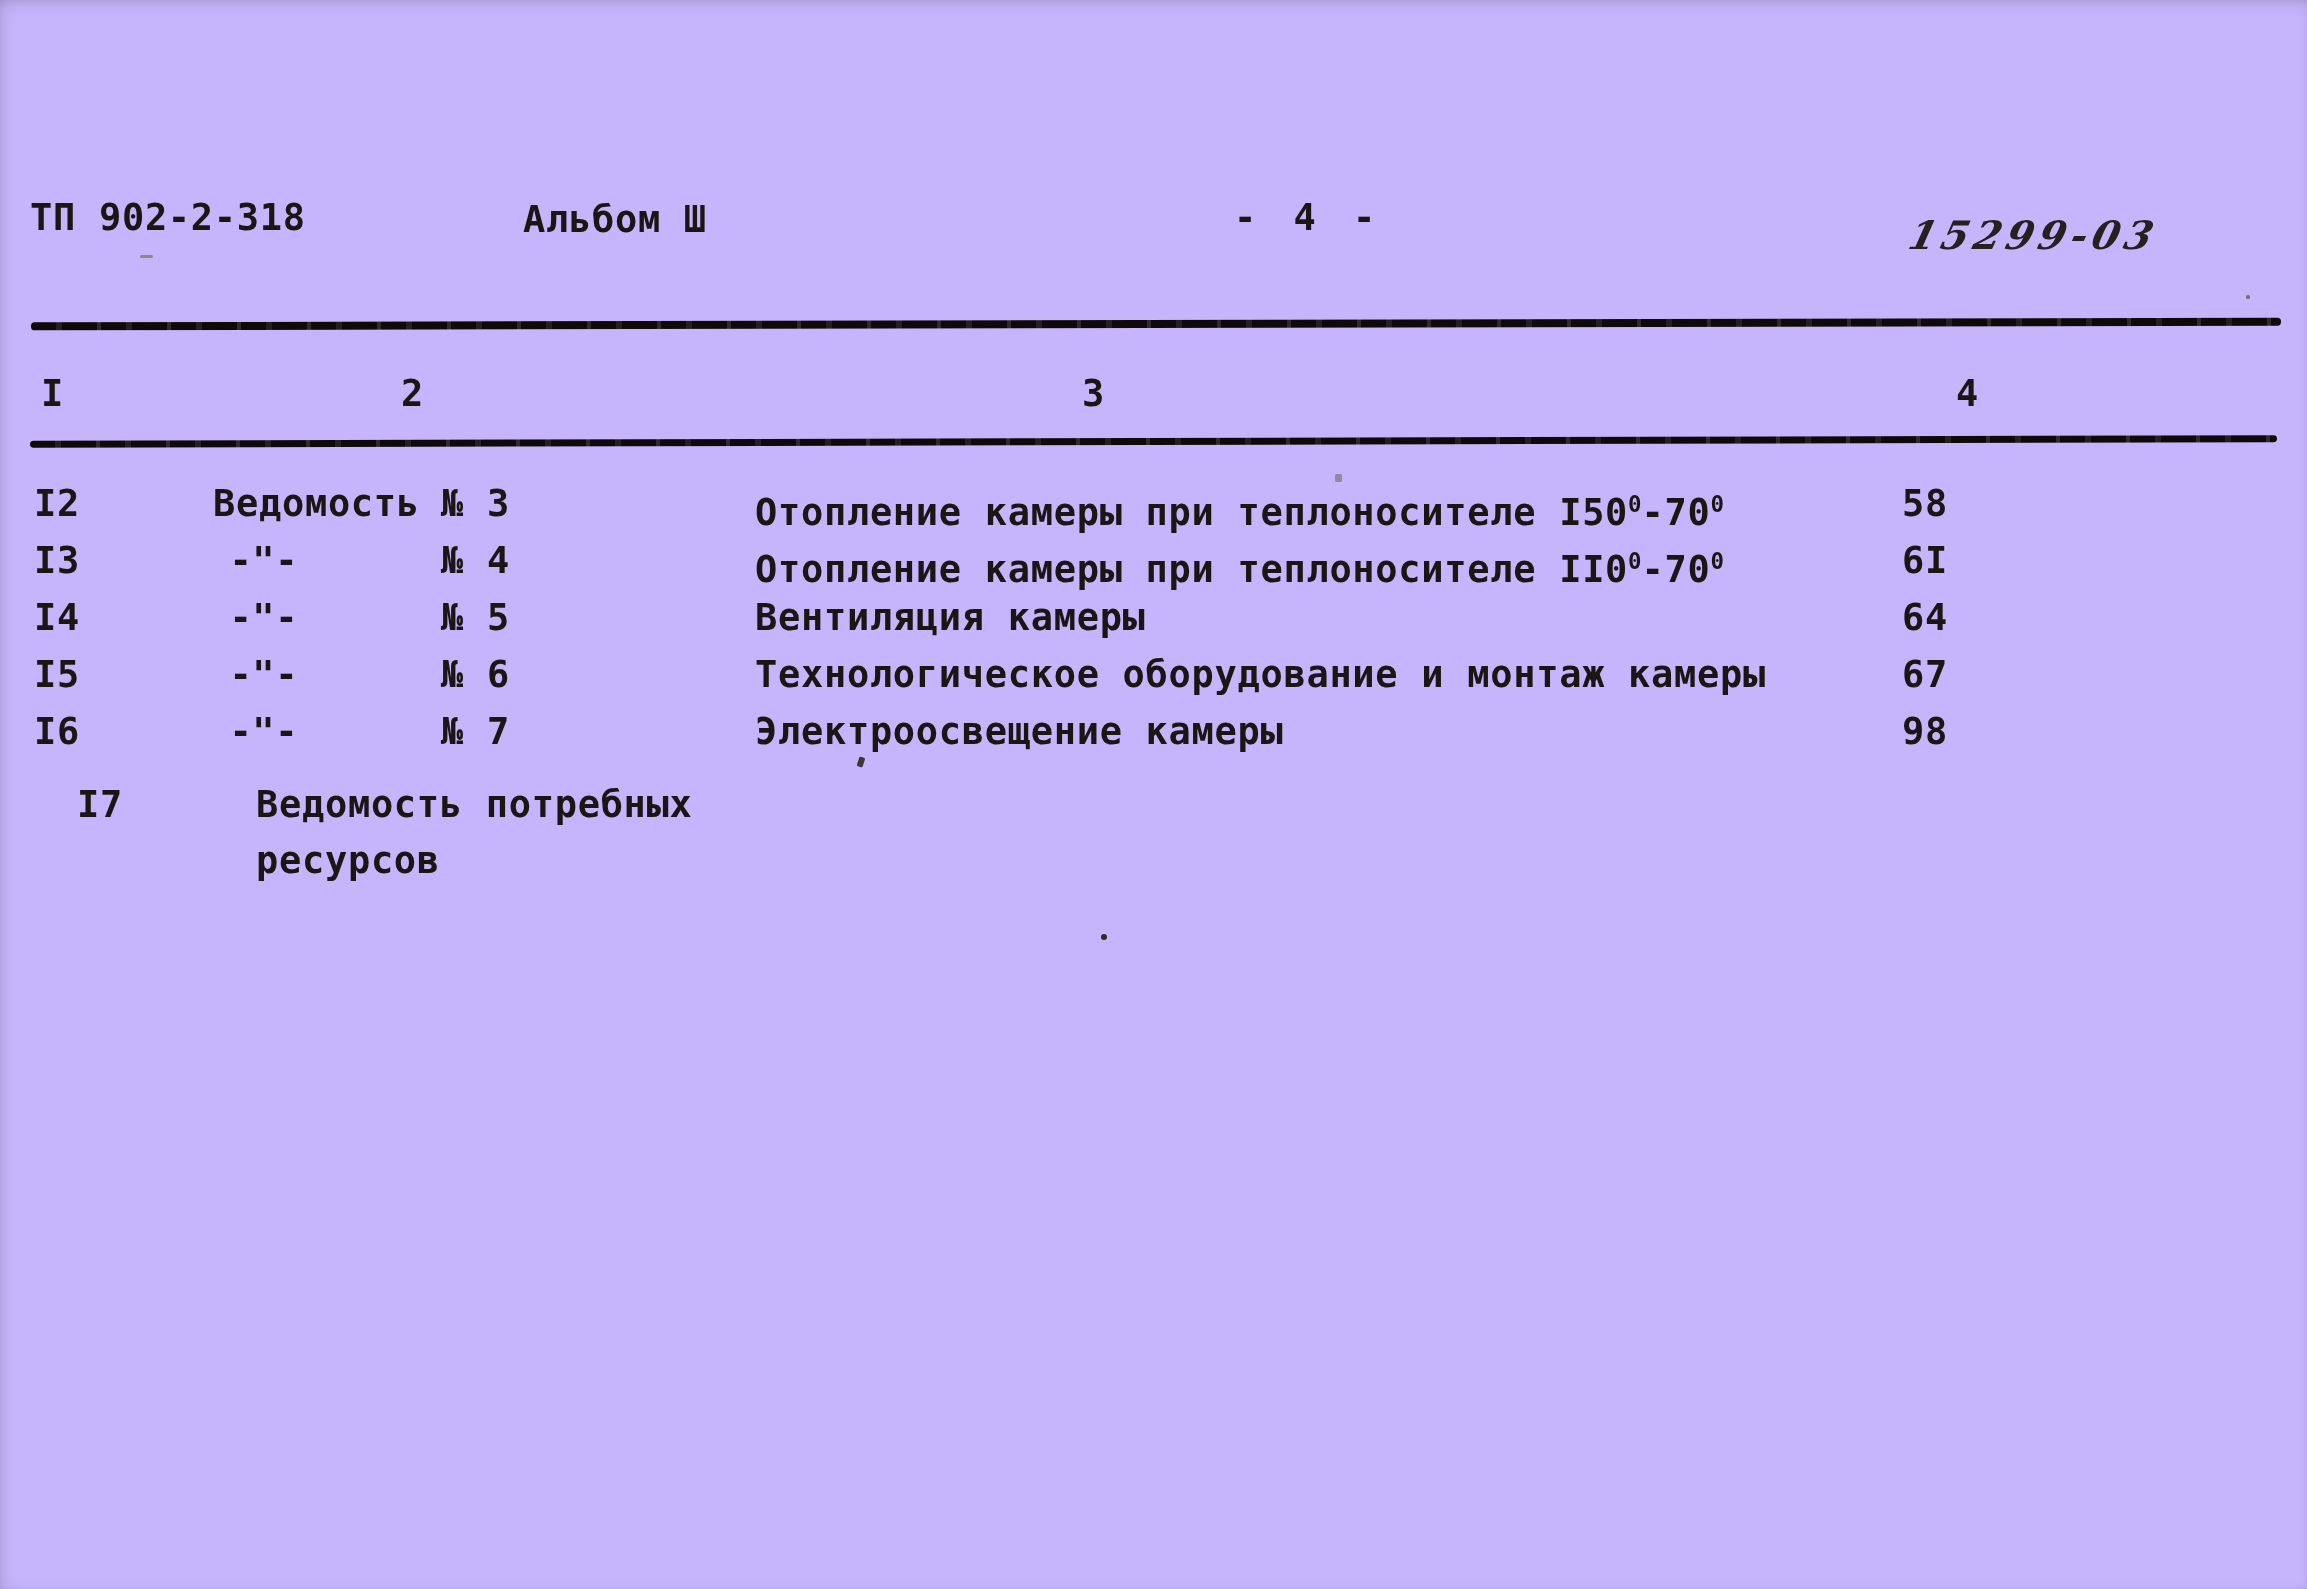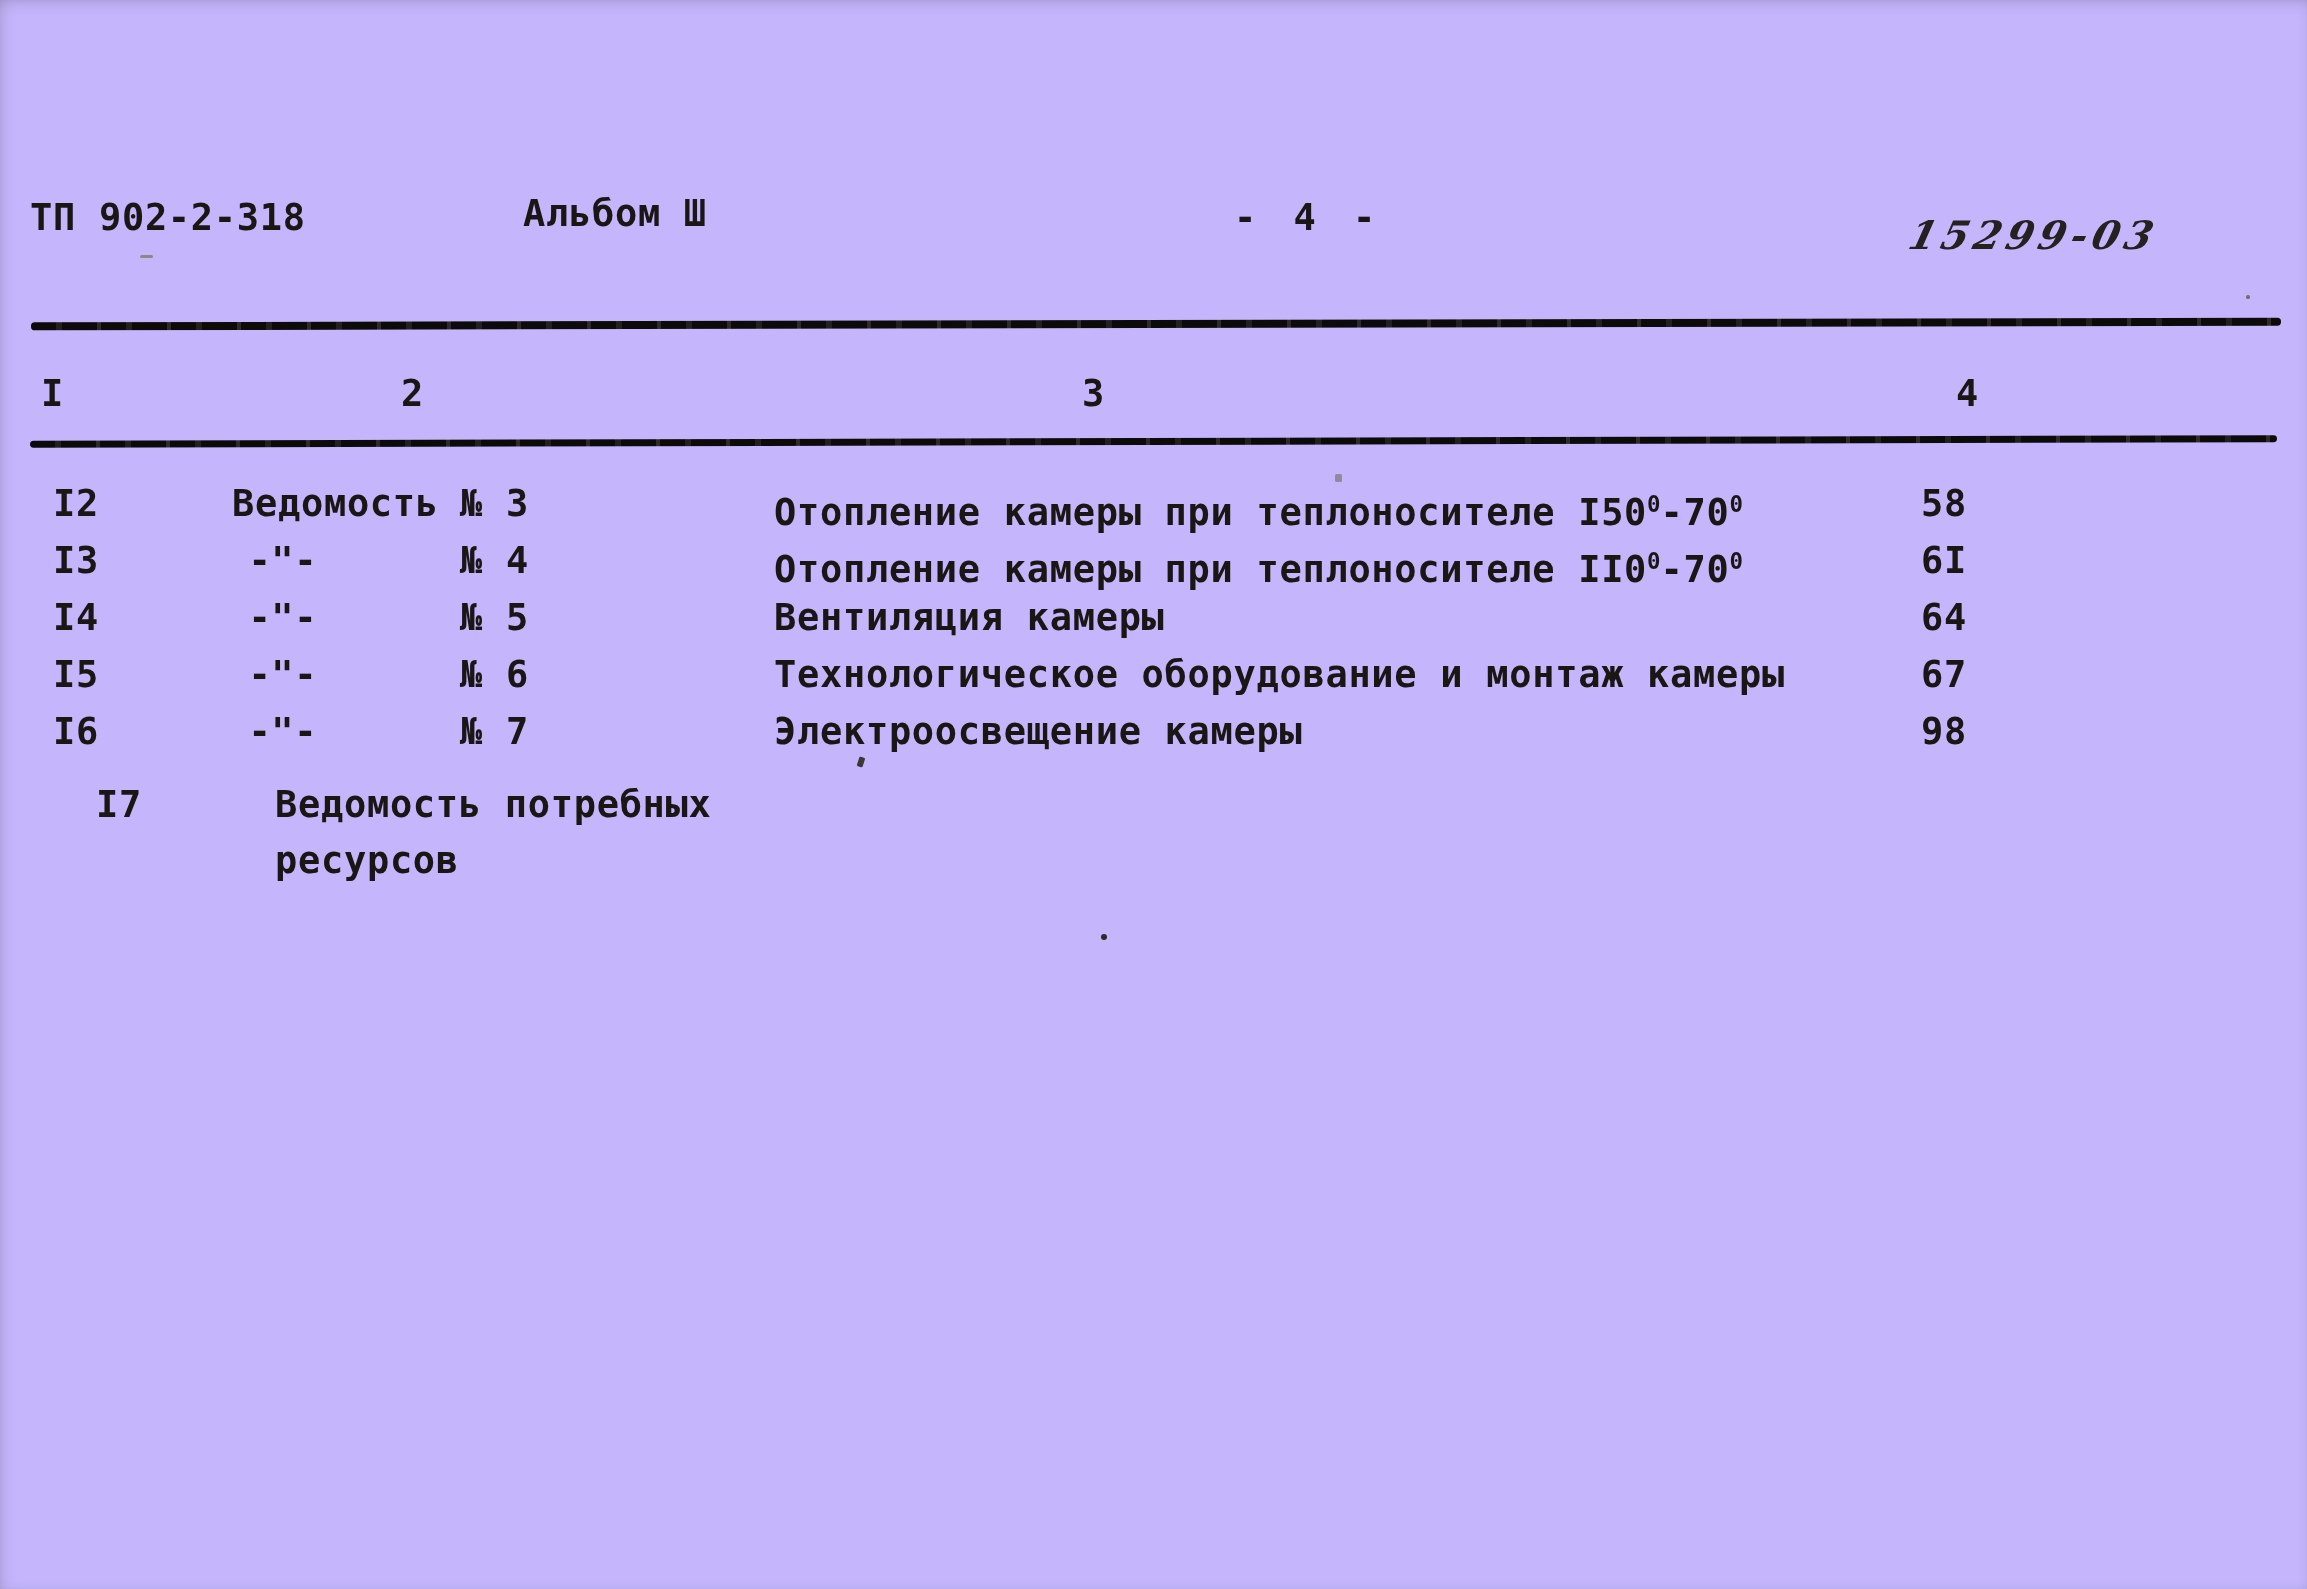--- a/index.html
+++ b/index.html
@@ -13,21 +13,21 @@
     color:#1a1613;
     box-shadow: inset 0 12px 16.4px -12px rgba(70,64,58,.28),
                 inset 12px 0 16.4px -12px rgba(70,64,58,.22),
                 inset -7.5px 0 13.4px -10.5px rgba(70,64,58,.12),
                 inset 0 -7.5px 13.4px -10.5px rgba(70,64,58,.10);
   }
   .t{position:absolute;font-size:37px;letter-spacing:0.7px;white-space:nowrap;}
 
   
   .hdr-doc{left:30px;top:196px;}
-  .hdr-album{left:523px;top:192px;}
+  .hdr-album{left:523px;top:198px;}
   .hdr-page{left:1234px;top:196px;letter-spacing:7.5px;}
   .hdr-hand{
     left:1910px;top:212px;
     font-family:"DejaVu Serif", serif;
     font-style:italic;font-weight:600;
     font-size:39px;letter-spacing:5.2px;
     transform:skewX(-14deg);
     color:#24211e;
   }
 
@@ -45,21 +45,21 @@
   .ch-1{left:41px;}
   .ch-2{left:401px;}
   .ch-3{left:1082px;}
   .ch-4{left:1956px;}
 
   
   .rows{position:absolute;left:0;top:480px;width:2307px;}
   .trow{
     display:grid;
     grid-template-columns:179px 228px 314px 1147px auto;
-    padding-left:53px;
+    padding-left:34px;
     height:57px;
   }
   .trow.last{margin-top:16.4px;height:auto;margin-left:43px;}
   .cell{font-size:37px;letter-spacing:0.7px;line-height:48px;white-space:nowrap;}
   .cell.ditto{padding-left:16.4px;}
   .line2{display:block;margin-top:7.5px;line-height:48px;}
   .sup{font-size:22.4px;vertical-align:super;letter-spacing:0;}
 
   
   .speck{position:absolute;background:#555049;border-radius:50%;}

